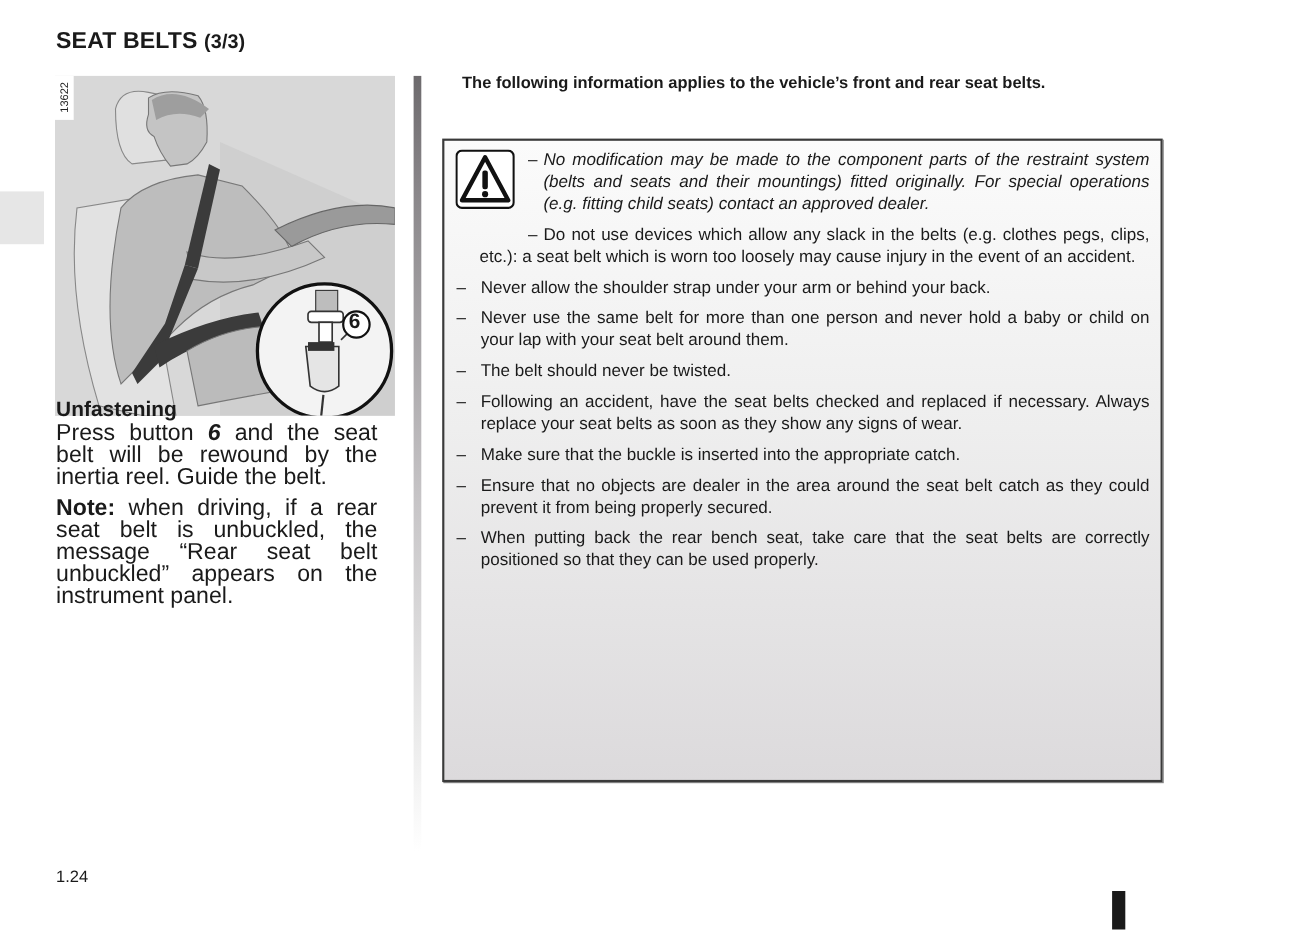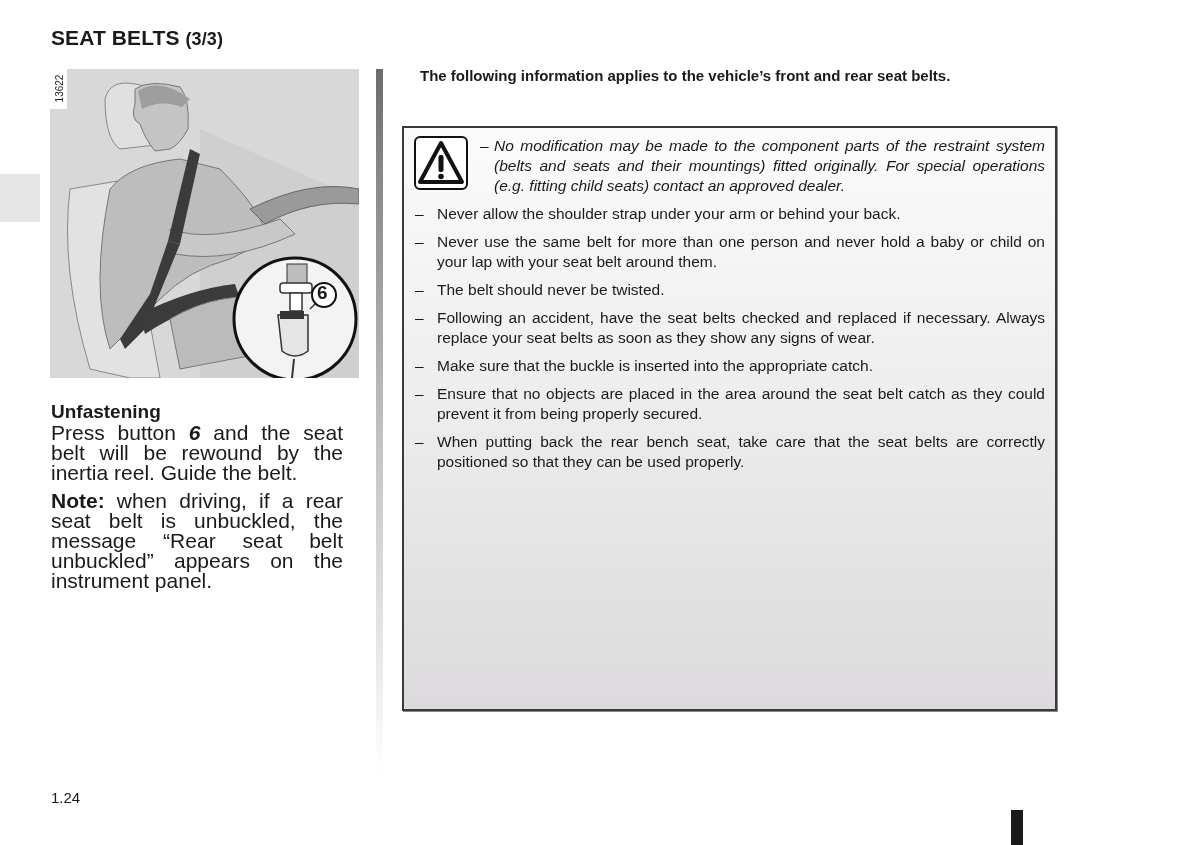--- a/index.html
+++ b/index.html
@@ -23,21 +23,21 @@
   }
   .figure svg { display: block; }
   .fig-id {
     position: absolute; left: 0; top: 0; width: 17px; height: 40px;
     background: #fff; 
   }
   .fig-id span {
     position: absolute; left: -10px; top: 14px; width: 38px;
     transform: rotate(-90deg); font-size: 10px; text-align: center; color: #222;
   }
-  .left-text { position: absolute; left: 51px; top: 401px; width: 308px; }
+  .left-text { position: absolute; left: 51px; top: 362px; width: 308px; }
   .left-text h2 { margin: 0; font-size: 19px; font-weight: bold; line-height: 22px; }
   .left-text p {
     margin: 0 16px 8px 0; font-size: 21px; line-height: 20px; text-align: justify;
   }
   .divider {
     position: absolute; left: 376px; top: 69px; width: 7px; height: 705px;
     background: linear-gradient(to bottom, #6d6a6d 0%, #8a878a 15%, #c7c5c7 55%, #ebebeb 85%, #ffffff 100%);
   }
   .intro {
     position: absolute; left: 420px; top: 67px;
@@ -141,20 +141,23 @@
     <rect x="1" y="1" width="52" height="52" rx="5" fill="#ffffff" stroke="#111" stroke-width="2"></rect>
     <path d="M27 7 L48 46 L6 46 Z" fill="none" stroke="#111" stroke-width="4" stroke-linejoin="round"></path>
     <rect x="24.5" y="19" width="5" height="17" rx="2" fill="#111"></rect>
     <circle cx="27" cy="40.5" r="2.8" fill="#111"></circle>
   </svg>
   <div class="warn-list">
     <div class="item first">
       <span class="dash">–</span>
       <span class="txt">No modification may be made to the component parts of the restraint system (belts and seats and their mountings) fitted originally. For special operations (e.g. fitting child seats) contact an approved dealer.</span>
     </div>
+    <div class="item second">
+      <span>–</span> <span>Do not use devices which allow any slack in the belts (e.g. clothes pegs, clips, etc.): a seat belt which is worn too loosely may cause injury in the event of an accident.</span>
+    </div>
     <div class="item std">
       <span class="dash">–</span>
       <span>Never allow the shoulder strap under your arm or behind your back.</span>
     </div>
     <div class="item std">
       <span class="dash">–</span>
       <span>Never use the same belt for more than one person and never hold a baby or child on your lap with your seat belt around them.</span>
     </div>
     <div class="item std">
       <span class="dash">–</span>
@@ -163,21 +166,21 @@
     <div class="item std">
       <span class="dash">–</span>
       <span>Following an accident, have the seat belts checked and replaced if necessary. Always replace your seat belts as soon as they show any signs of wear.</span>
     </div>
     <div class="item std">
       <span class="dash">–</span>
       <span>Make sure that the buckle is inserted into the appropriate catch.</span>
     </div>
     <div class="item std">
       <span class="dash">–</span>
-      <span>Ensure that no objects are placed in the area around the seat belt catch as they could prevent it from being properly secured.</span>
+      <span>Ensure that no objects are dealer in the area around the seat belt catch as they could prevent it from being properly secured.</span>
     </div>
     <div class="item std">
       <span class="dash">–</span>
       <span>When putting back the rear bench seat, take care that the seat belts are correctly positioned so that they can be used properly.</span>
     </div>
   </div>
 </div>
 
 <div class="page-num">1.24</div>
 <div class="thumb"></div>

